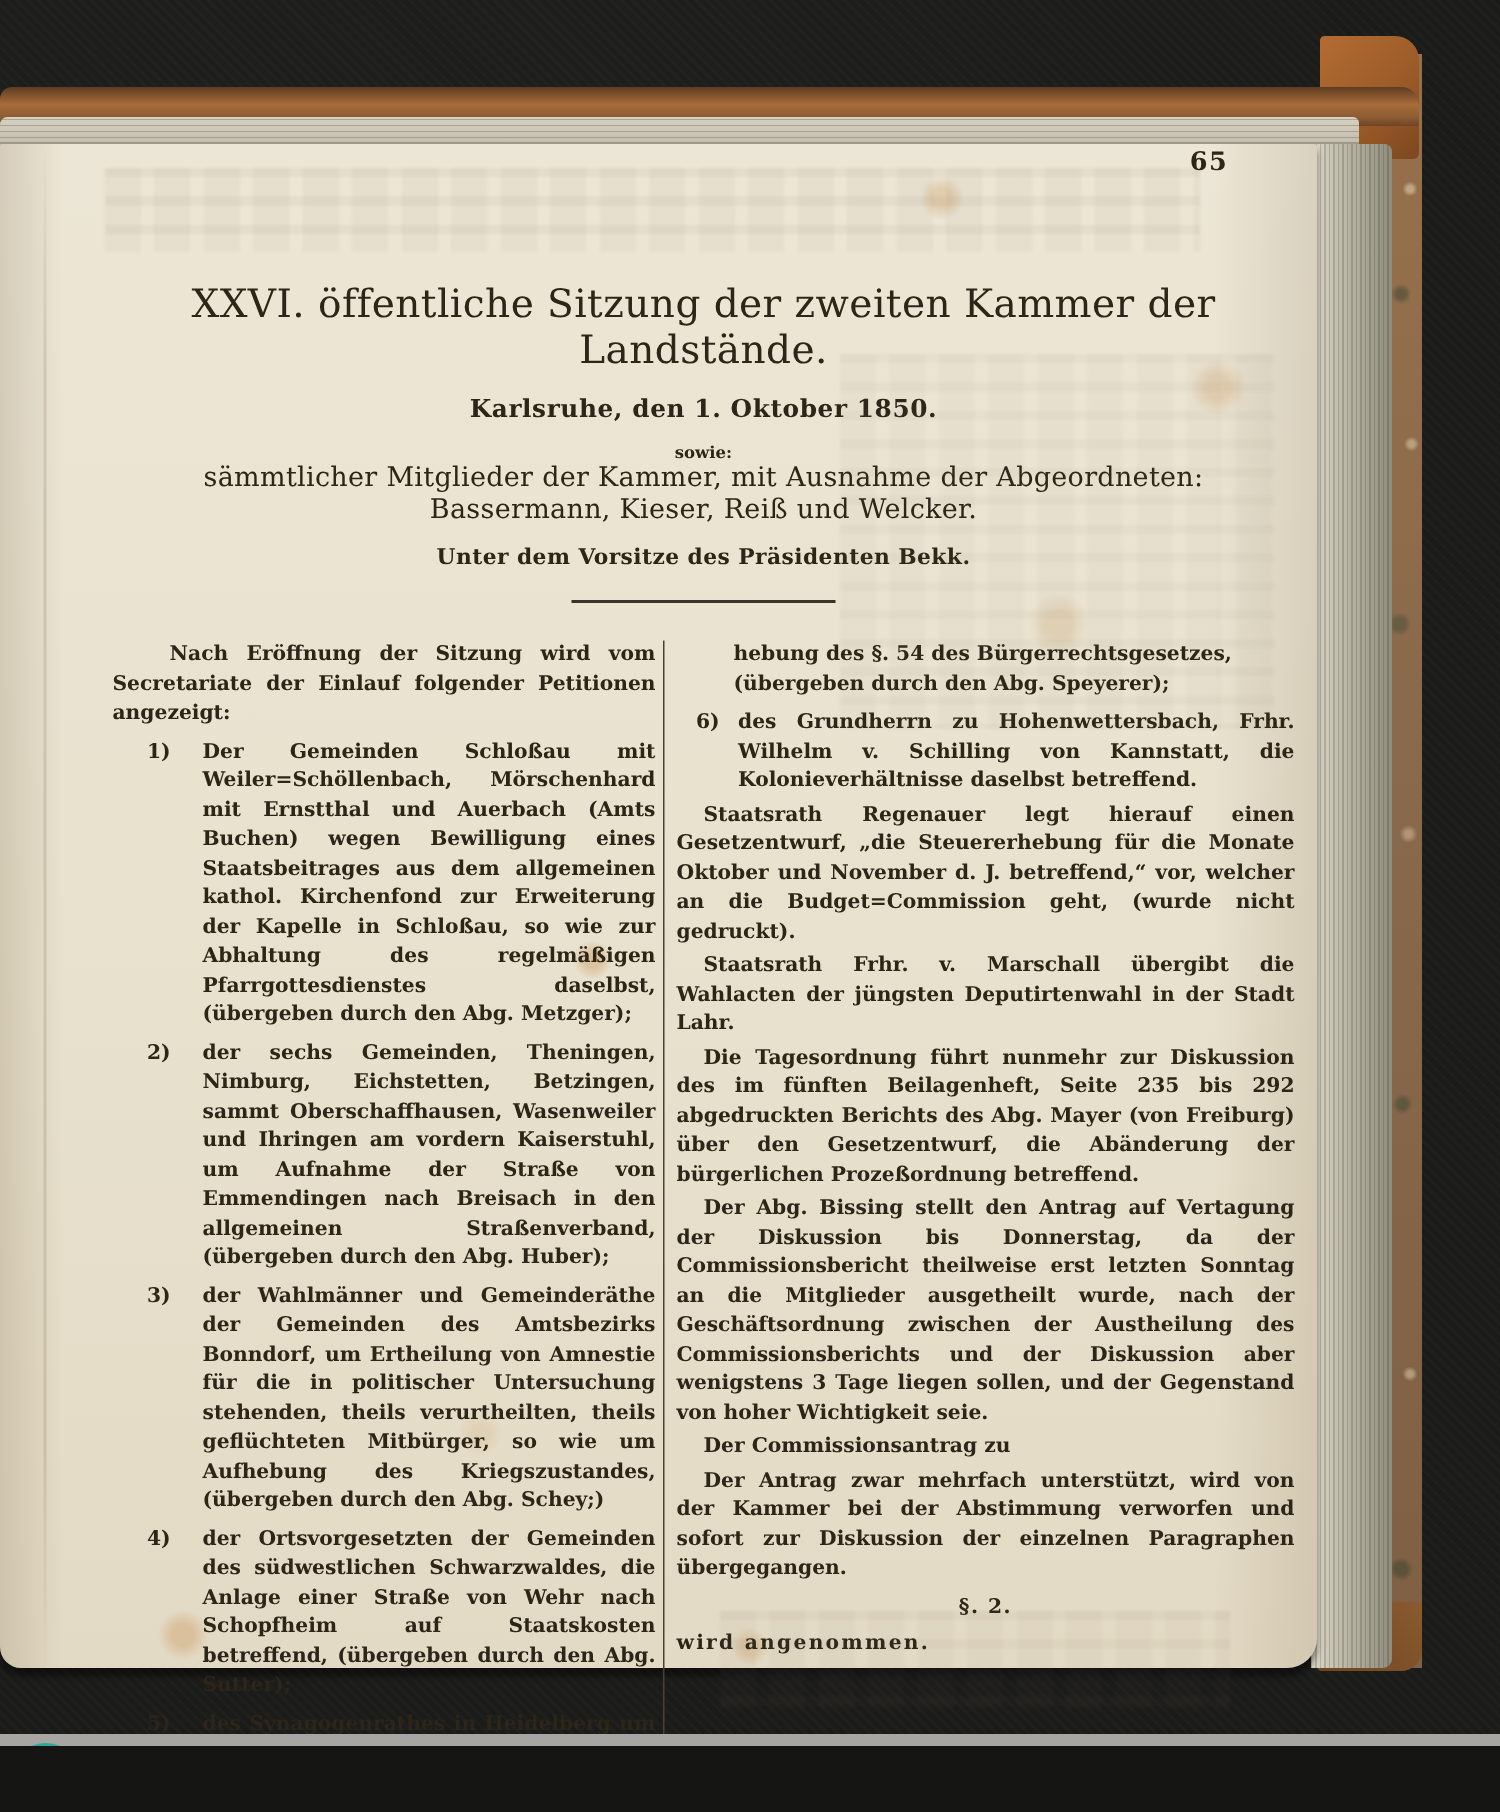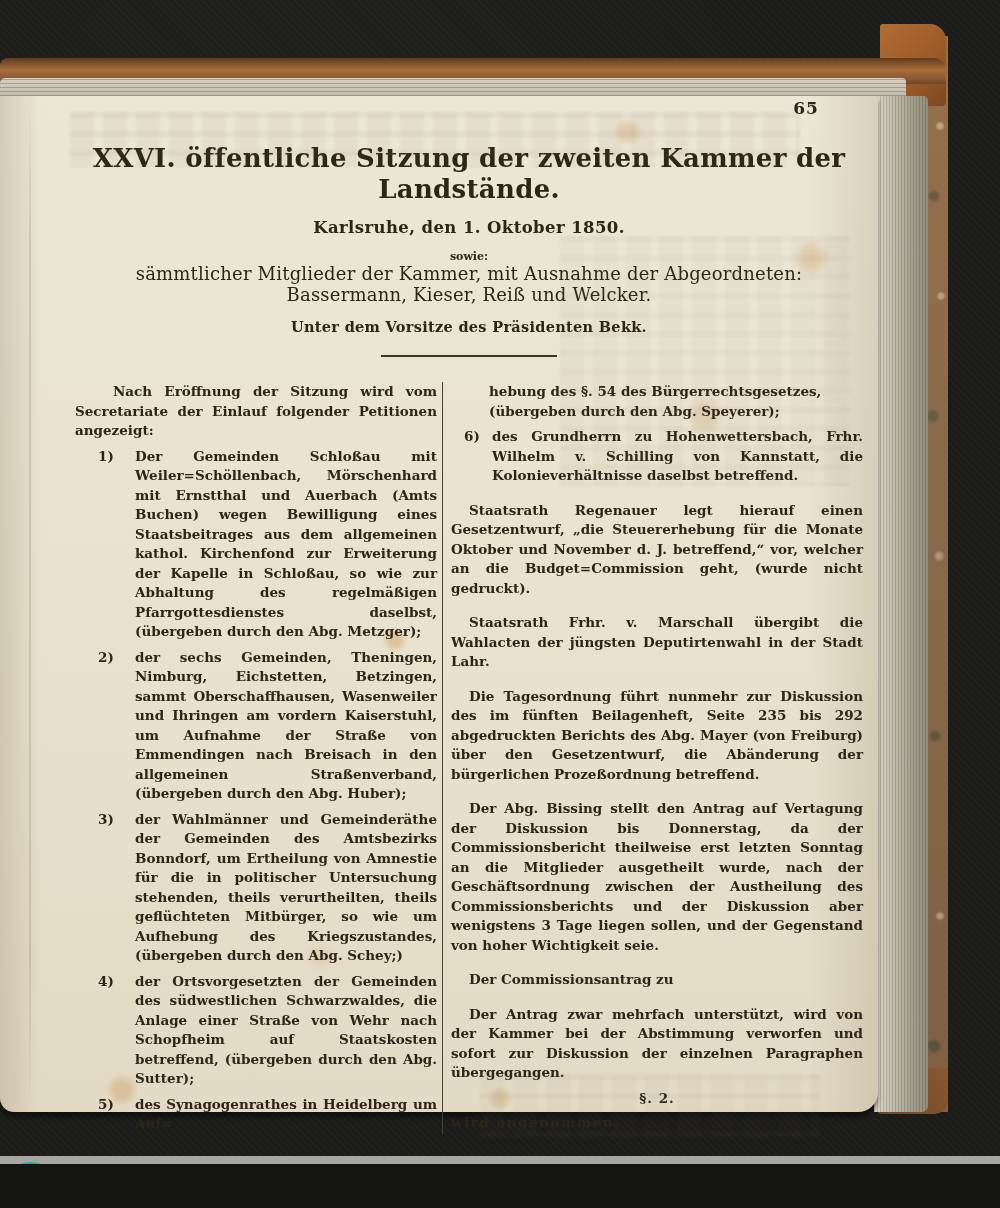--- a/index.html
+++ b/index.html
@@ -98,21 +98,21 @@
   .bleed.b1{left:70px;top:16px;width:730px;height:56px;}
   .bleed.b2{left:560px;top:140px;width:290px;height:250px;opacity:.35;}
   .bleed.b3{left:480px;top:978px;width:340px;height:66px;opacity:.4;}
   .page-number{
     position:absolute;left:786px;top:2px;width:40px;
     font-size:17px;font-weight:bold;letter-spacing:1px;text-align:center;
   }
   .content{margin-left:75px;width:788px;}
   .header{text-align:center;}
   .title{
-    padding-top:47px;font-size:26px;font-weight:bold;letter-spacing:.3px;line-height:31px;
+    padding-top:92px;font-size:26px;font-weight:normal;letter-spacing:.3px;line-height:31px;
   }
   .dateline{margin-top:13px;font-size:16.5px;font-weight:bold;letter-spacing:.4px;}
   .presence{
     margin:11px auto 0;max-width:690px;font-size:13.5px;font-weight:bold;line-height:19px;letter-spacing:.2px;
   }
   .sowie{margin-top:13px;font-size:11px;font-weight:bold;}
   .members{font-size:18px;font-weight:normal;letter-spacing:.2px;}
   .chair{margin-top:13px;font-size:14.5px;font-weight:bold;letter-spacing:.3px;}
   .rule{width:176px;margin:20px auto 0;border:0;border-top:2px solid #3a332a;}
   
@@ -120,21 +120,21 @@
   .col{font-size:13.5px;font-weight:bold;line-height:19.5px;}
   .col-left{width:362px;flex:none;}
   .col-right{flex:1;border-left:1.5px solid #4a4034;padding-left:8px;margin-left:5px;}
   .intro{text-indent:38px;text-align:justify;}
   .pet-item{display:flex;margin:6px 0 0 23px;}
   .col-right .pet-item{margin-left:13px;}
   .pet-num{flex:none;width:37px;}
   .col-right .pet-num{width:28px;}
   .pet-text{flex:1;text-align:justify;}
   .cont{margin-left:38px;text-align:left;}
-  .para{text-indent:18px;text-align:justify;margin-top:15px;}
+  .para{text-indent:18px;text-align:justify;margin-top:3px;}
   .section-ref{text-align:center;margin-top:6px;letter-spacing:1px;}
   .resolution{margin-top:5px;letter-spacing:1.5px;}
   
   .footer{
     position:absolute;left:0;top:1156px;width:1000px;height:52px;
     background:var(--footer-gray);
     font-family:"Liberation Sans", sans-serif;
   }
   .blb-badge{
     position:absolute;left:6px;top:6px;width:49px;height:49px;

